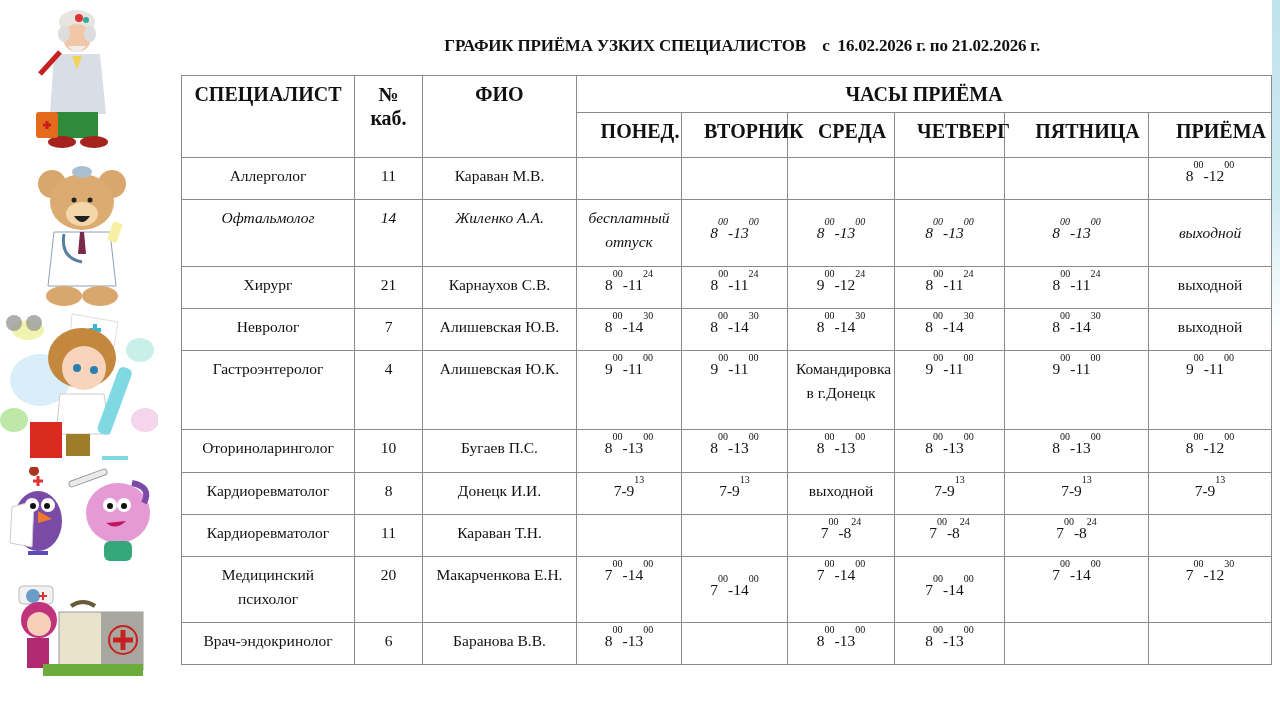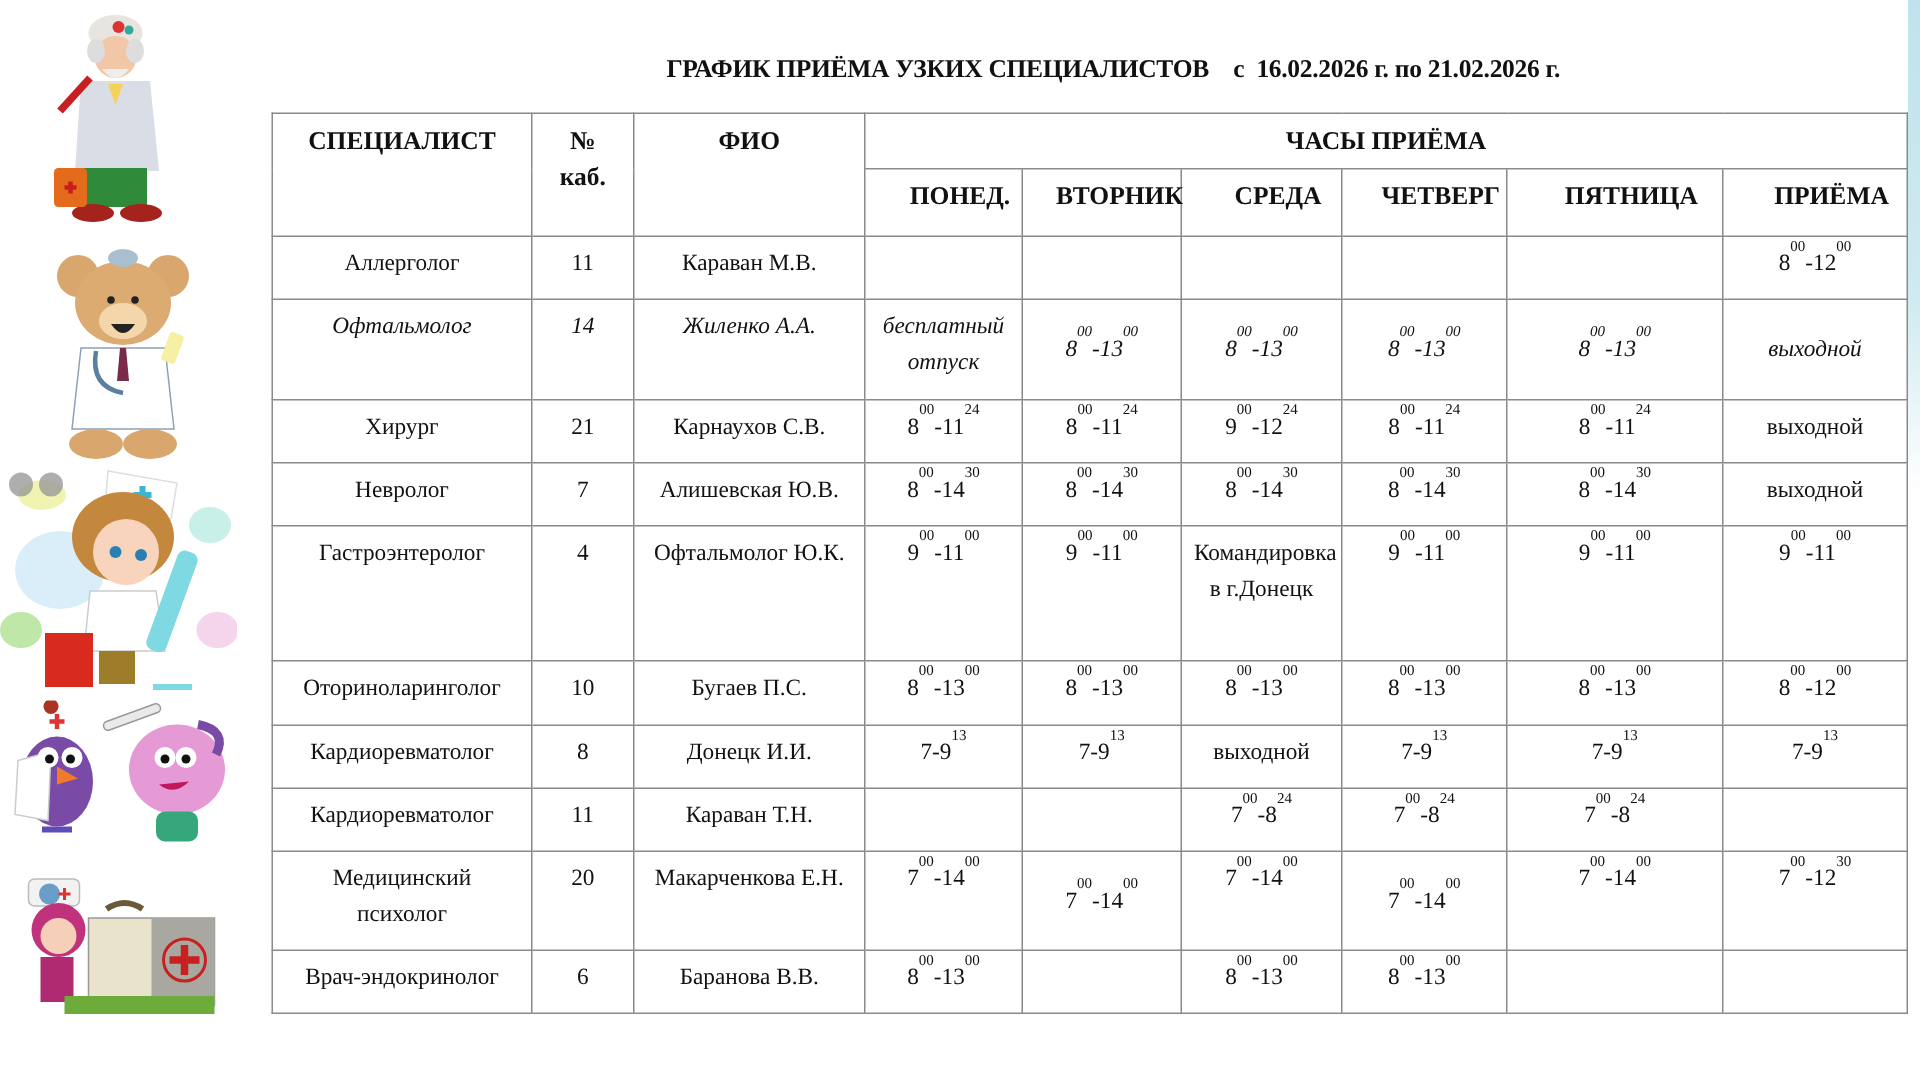--- a/index.html
+++ b/index.html
@@ -12,21 +12,21 @@
   .right-edge { position: absolute; right: 0; top: 0; width: 8px; height: 330px;
     background: linear-gradient(to bottom, #bfe3ec 0%, #cfeaf1 60%, rgba(255,255,255,0) 100%); }
 
   .title { position: absolute; left: 380px; top: 36px; width: 660px; text-align: right;
     font-weight: bold; font-size: 17px; letter-spacing: -0.2px; white-space: pre; }
 
   table.schedule { position: absolute; left: 181px; top: 75px; border-collapse: collapse;
     table-layout: fixed; width: 1090px; }
   table.schedule td, table.schedule th { border: 1.3px solid #8a8a8a; text-align: center;
     vertical-align: top; font-size: 15.5px; font-weight: normal; line-height: 24px; padding-top: 6px; }
-  table.schedule th { font-weight: bold; font-size: 17px; }
+  table.schedule th { font-weight: bold; font-size: 20px; }
   th.hdr-main { padding-top: 3px; }
   th.hdr-num { padding-top: 3px; line-height: 35px; }
   th.hours-title { font-size: 13px; padding-top: 1px; line-height: 20px; }
   th.day { font-size: 13px; padding-top: 2px; padding-left: 22px; }
   sup { font-size: 10px; vertical-align: top; position: relative; top: -4px; line-height: 10px; }
   .mid { vertical-align: middle !important; padding-top: 0 !important; }
   .small { font-size: 14.5px; }
 </style>
 </head>
 <body>
@@ -201,24 +201,24 @@
         <td>Невролог</td>
         <td>7</td>
         <td>Алишевская Ю.В.</td>
         <td>8<sup>00</sup>-14<sup>30</sup></td>
         <td>8<sup>00</sup>-14<sup>30</sup></td>
         <td>8<sup>00</sup>-14<sup>30</sup></td>
         <td>8<sup>00</sup>-14<sup>30</sup></td>
         <td>8<sup>00</sup>-14<sup>30</sup></td>
         <td class="small">выходной</td>
       </tr>
-      <tr style="height: 90px;">
+      <tr style="height: 79px;">
         <td>Гастроэнтеролог</td>
         <td>4</td>
-        <td>Офтальмолог Ю.К.</td>
+        <td>Алишевская Ю.К.</td>
         <td>9<sup>00</sup>-11<sup>00</sup></td>
         <td>9<sup>00</sup>-11<sup>00</sup></td>
         <td style="padding: 6px 8px 0px;">Командировка в г.Донецк</td>
         <td>9<sup>00</sup>-11<sup>00</sup></td>
         <td>9<sup>00</sup>-11<sup>00</sup></td>
         <td>9<sup>00</sup>-11<sup>00</sup></td>
       </tr>
       <tr style="height: 43px;">
         <td>Оториноларинголог</td>
         <td>10</td>

